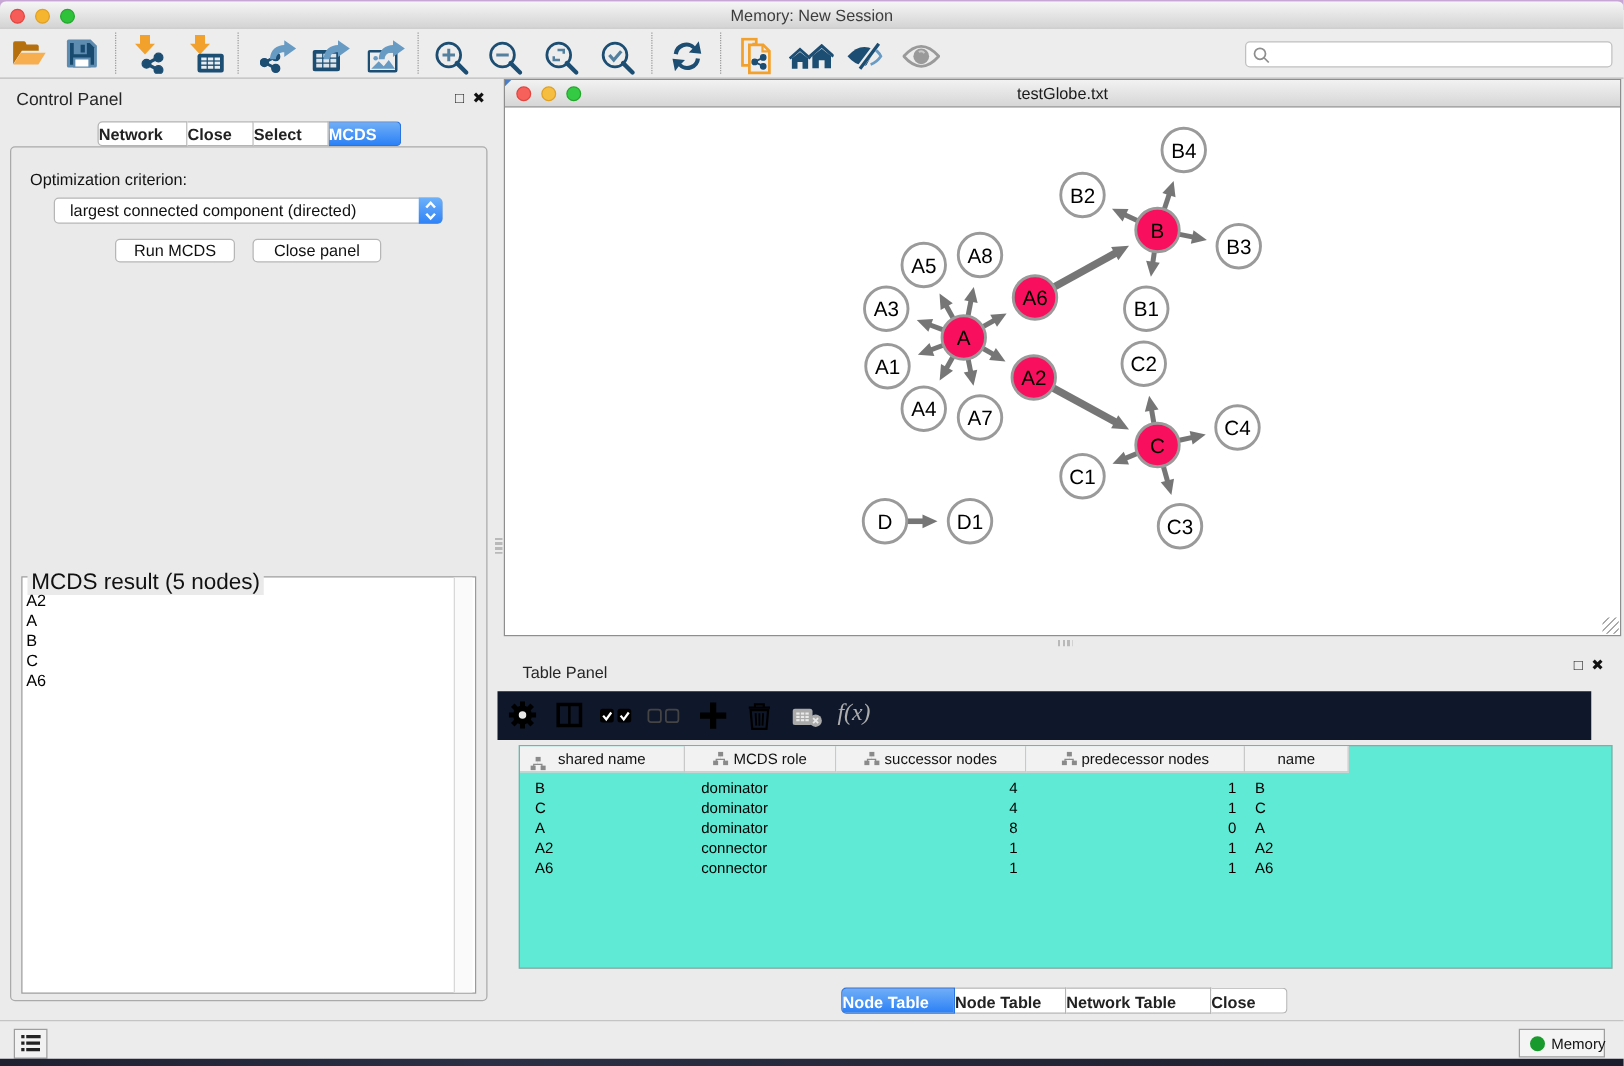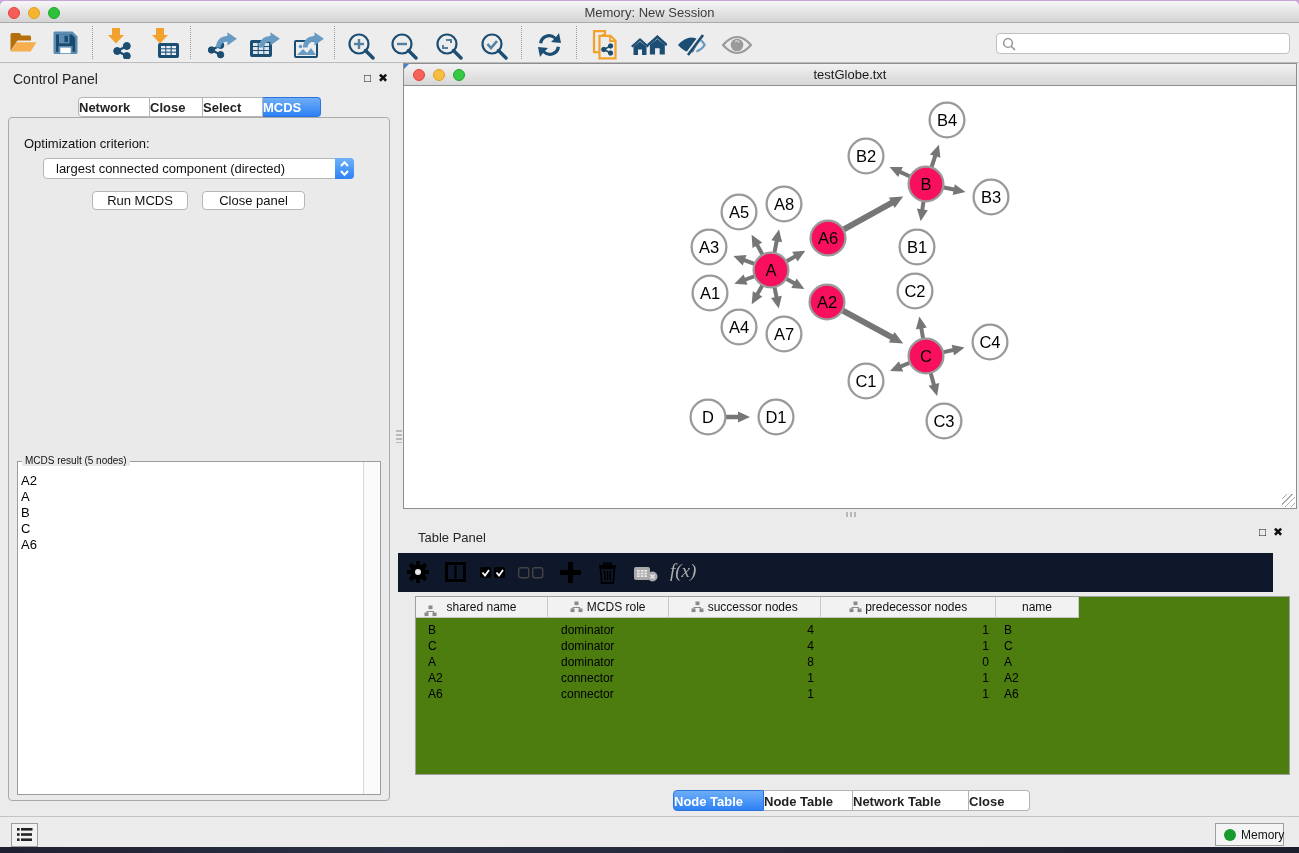--- a/index.html
+++ b/index.html
@@ -44,21 +44,21 @@
   line-height:19px; color:#111; padding-left:12px; }
 #dropdown .stepper { position:absolute; right:-1px; top:-1px; width:19px; height:21px;
   background:linear-gradient(#6db1f9,#2f82f7); border-radius:0 4px 4px 0; }
 .btn { position:absolute; height:19px; background:#fff; border:1px solid #b6b6b6;
   border-radius:4px; font-size:13px; text-align:center; line-height:17px; color:#111; }
 #run-btn { left:92px; top:191px; width:96px; }
 #close-btn { left:202px; top:191px; width:103px; }
 #mcds-box { position:absolute; left:17px; top:461px; width:364px; height:334px;
   background:#fff; border:1px solid #9b9b9b; }
 #mcds-legend { position:absolute; left:22px; top:455px; background:#eaeaea;
-  padding:0 3px; font-size:10px; color:#111; }
+  padding:0 3px; font-size:18px; color:#111; }
 #mcds-list { position:absolute; left:21px; top:473px; font-size:13px; color:#000; line-height:16px; }
 #mcds-scroll { position:absolute; left:363px; top:462px; width:15px; height:332px;
   background:#fafafa; border-left:1px solid #d8d8d8; }
 
 #netwin { position:absolute; left:403px; top:63px; width:894px; height:446px;
   border:1px solid #8e8e8e; background:#fff; }
 #netwin .bar { position:absolute; left:0; top:0; width:100%; height:22px;
   background:linear-gradient(#f2f2f2,#d6d6d6); border-bottom:1px solid #8e8e8e; }
 #netwin .bar .title { position:absolute; top:3px; width:100%; text-align:center;
   font-size:13px; color:#1a1a1a; }
@@ -66,21 +66,21 @@
 #netwin .t2 { left:29px; background:#f6be40; border:0.5px solid #dfa023; top:5px;}
 #netwin .t3 { left:49px; background:#35ca44; border:0.5px solid #24a62d; top:5px;}
 #graph { position:absolute; left:0; top:23px; }
 #grip { position:absolute; right:1px; bottom:1px; width:13px; height:13px;
   background:repeating-linear-gradient(135deg,transparent 0 3px,#aaa 3px 4px); }
 
 #tp-title { position:absolute; left:418px; top:530px; font-size:13px; color:#262626; }
 #tp-toolbar { position:absolute; left:398px; top:553px; width:875px; height:39px;
   background:#0f172a; }
 #tbl { position:absolute; left:415px; top:596px; width:875px; height:179px;
-  background:#4d7c0f; border:1px solid #9f9f9f; font-size:12px; }
+  background:#5eead4; border:1px solid #9f9f9f; font-size:12px; }
 .th { position:absolute; top:0; height:21px; background:#f2f2f2;
   border-bottom:1px solid #c4c4c4; border-right:1px solid #c9c9c9;
   text-align:center; line-height:21px; color:#111; }
 .trow { position:absolute; font-size:12px; color:#000; }
 
 #bottom-tabs { left:673px; top:790px; }
 #bottom-tabs .tab { height:21px; line-height:21px; }
 #statusbar { position:absolute; left:0; top:816px; width:1299px; height:31px;
   background:#ececec; border-top:1px solid #c4c4c4; }
 #listbtn { position:absolute; left:11px; top:6px; width:27px; height:24px;

